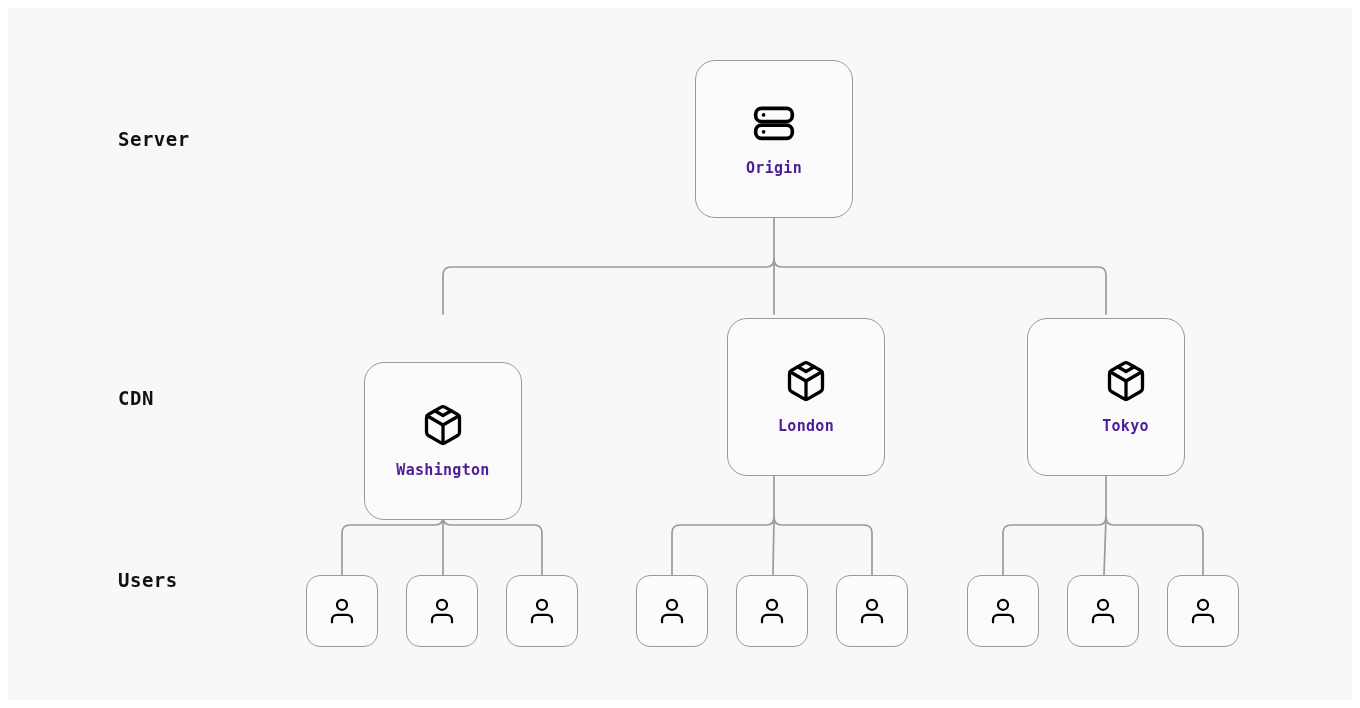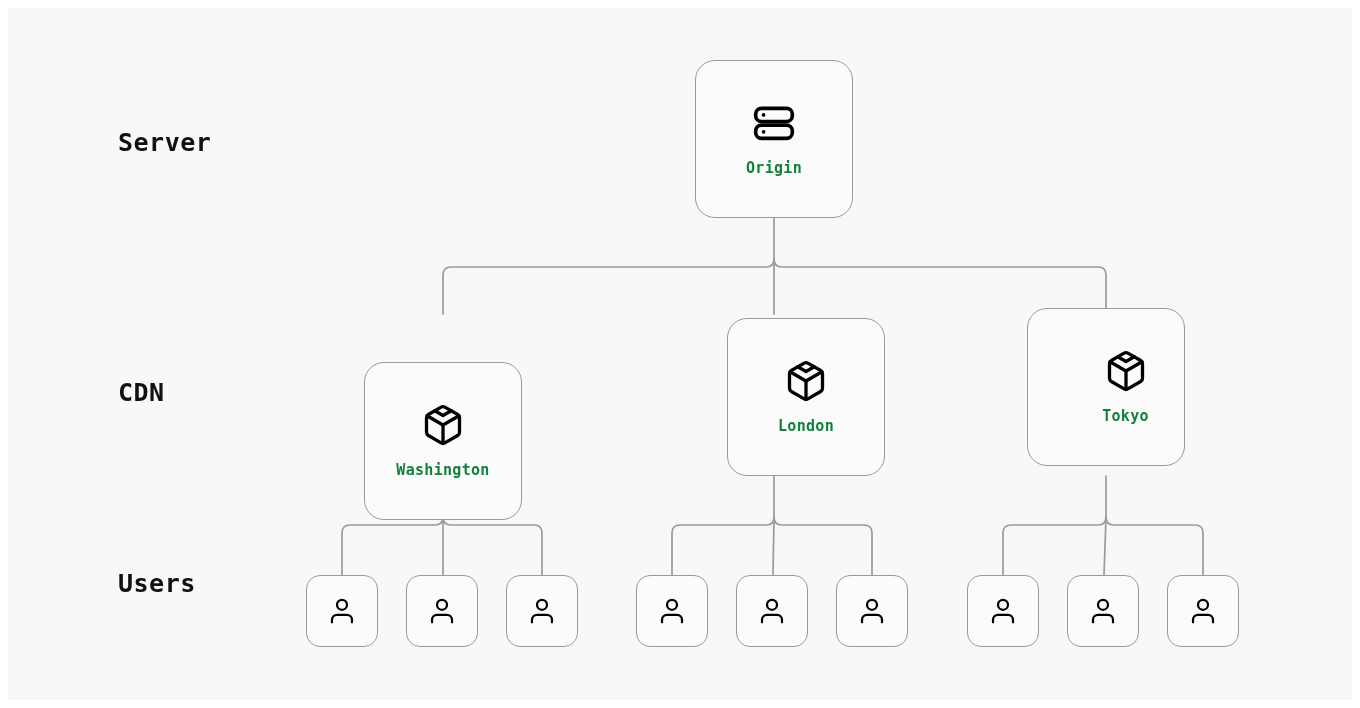--- a/index.html
+++ b/index.html
@@ -25,21 +25,21 @@
     position: absolute;
     left: 0;
     top: 0;
     width: 1360px;
     height: 708px;
     pointer-events: none;
   }
   .row-label {
     position: absolute;
     font-family: "DejaVu Sans Mono", "Liberation Mono", monospace;
-    font-size: 25px;
+    font-size: 19px;
     font-weight: 700;
     color: #111111;
     letter-spacing: 0.5px;
     white-space: nowrap;
     text-align: right;
   }
   .node {
     position: absolute;
     box-sizing: border-box;
     background: #fbfbfb;
@@ -60,21 +60,21 @@
     border-radius: 14px;
   }
   .node-icon {
     display: block;
     line-height: 0;
   }
   .node-label {
     font-family: "DejaVu Sans Mono", "Liberation Mono", monospace;
     font-size: 15px;
     font-weight: 700;
-    color: #15803d;
+    color: #4c1d95;
     letter-spacing: 0.3px;
     margin-top: 14px;
     white-space: nowrap;
   }
 </style>
 </head>
 <body>
 
 <div id="canvas"></div>
 
@@ -100,21 +100,21 @@
 
   <path d="M 1106 476 L 1106 517"></path>
   <path d="M 1106 517 Q 1106 525 1098 525 L 1011 525 Q 1003 525 1003 533 L 1003 575"></path>
   <path d="M 1106 517 L 1104 575"></path>
   <path d="M 1106 517 Q 1106 525 1114 525 L 1195 525 Q 1203 525 1203 533 L 1203 575"></path>
 </svg>
 
 <div class="row-label" style="left:118px; top:128px;">
   <span>Server</span>
 </div>
-<div class="row-label" style="left:118px; top:378px;">
+<div class="row-label" style="left:118px; top:387px;">
   <span>CDN</span>
 </div>
 <div class="row-label" style="left:118px; top:569px;">
   <span>Users</span>
 </div>
 
 <div class="node node-big" style="left:695px; top:60px;">
   <span class="node-icon">
     <svg width="44" height="44" viewBox="0 0 24 24" fill="none" stroke="#000000" stroke-width="2" stroke-linecap="round" stroke-linejoin="round">
       <rect x="2" y="4" width="20" height="7.2" rx="3.2"></rect>
@@ -143,21 +143,21 @@
     <svg width="44" height="44" viewBox="0 0 24 24" fill="none" stroke="#000000" stroke-width="1.8" stroke-linecap="round" stroke-linejoin="round">
       <path d="M21 16V8a2 2 0 0 0-1-1.73l-7-4a2 2 0 0 0-2 0l-7 4A2 2 0 0 0 3 8v8a2 2 0 0 0 1 1.73l7 4a2 2 0 0 0 2 0l7-4A2 2 0 0 0 21 16z"></path>
       <polyline points="7.5 4.21 12 6.81 16.5 4.21"></polyline>
       <polyline points="3.27 6.96 12 12.01 20.73 6.96"></polyline>
       <line x1="12" y1="22.08" x2="12" y2="12"></line>
     </svg>
   </span>
   <span class="node-label">London</span>
 </div>
 
-<div class="node node-big" style="left:1027px; top:308px;padding-left:39px;">
+<div class="node node-big" style="left:1027px; top:318px;padding-left:39px;">
   <span class="node-icon">
     <svg width="44" height="44" viewBox="0 0 24 24" fill="none" stroke="#000000" stroke-width="1.8" stroke-linecap="round" stroke-linejoin="round">
       <path d="M21 16V8a2 2 0 0 0-1-1.73l-7-4a2 2 0 0 0-2 0l-7 4A2 2 0 0 0 3 8v8a2 2 0 0 0 1 1.73l7 4a2 2 0 0 0 2 0l7-4A2 2 0 0 0 21 16z"></path>
       <polyline points="7.5 4.21 12 6.81 16.5 4.21"></polyline>
       <polyline points="3.27 6.96 12 12.01 20.73 6.96"></polyline>
       <line x1="12" y1="22.08" x2="12" y2="12"></line>
     </svg>
   </span>
   <span class="node-label">Tokyo</span>
 </div>

